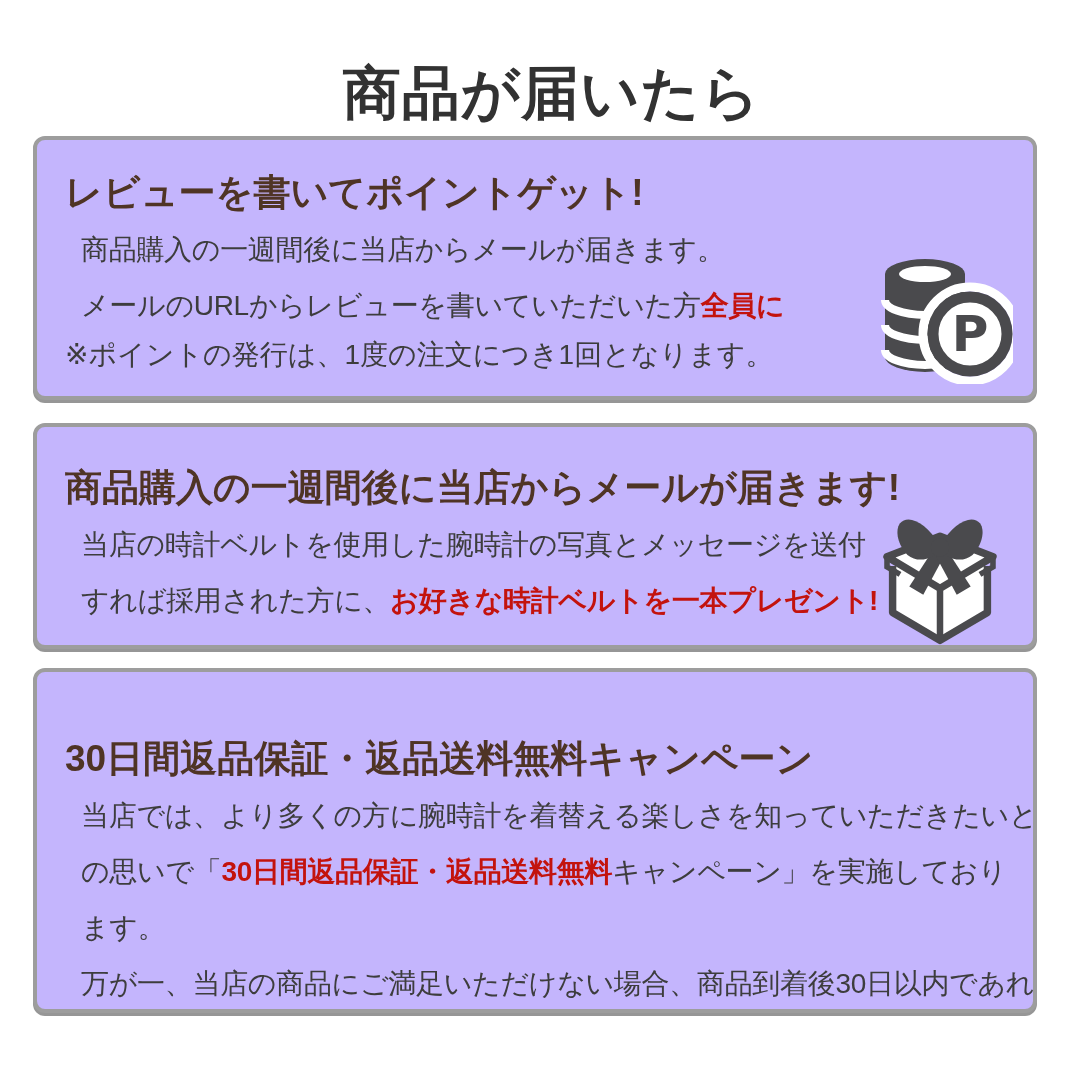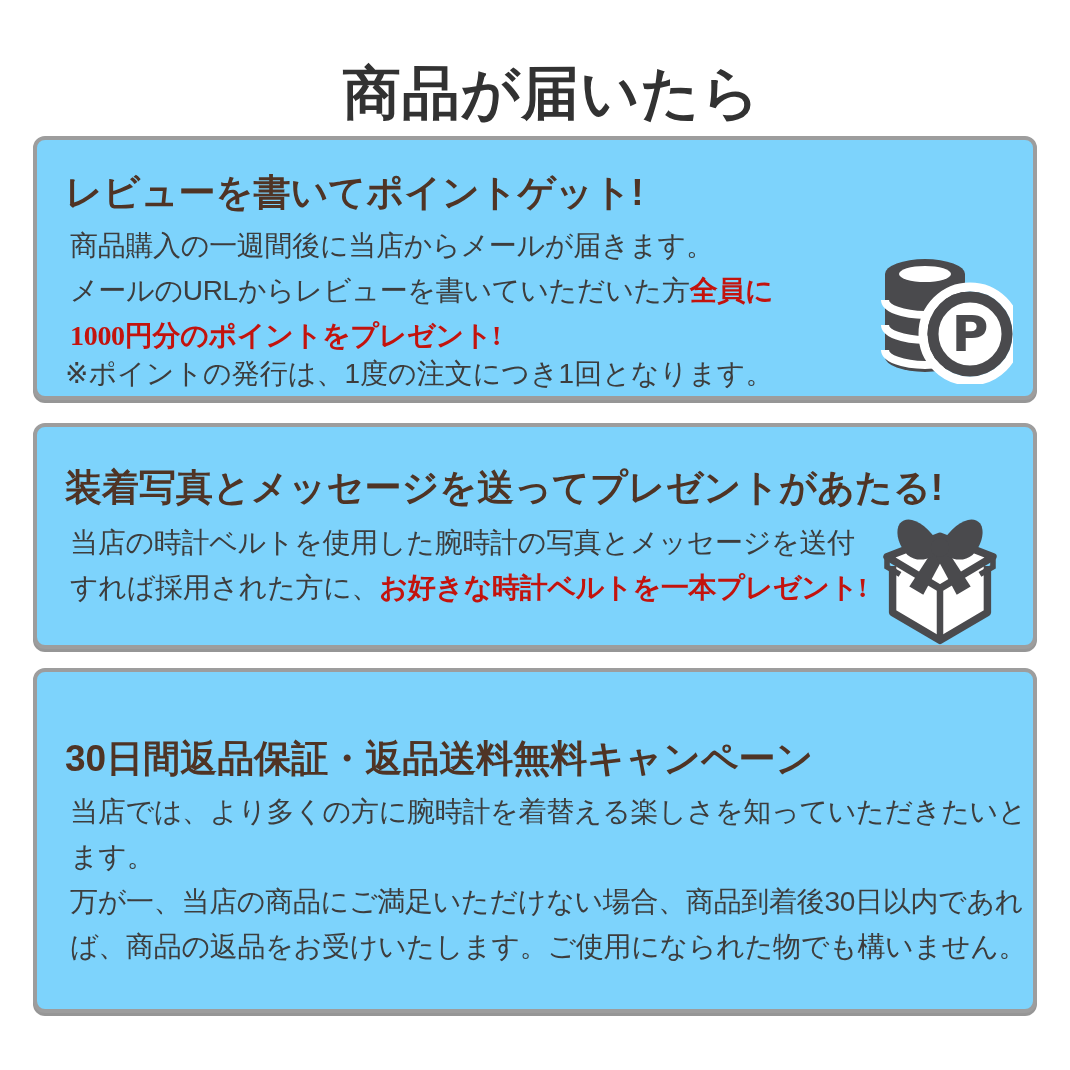--- a/index.html
+++ b/index.html
@@ -29,52 +29,51 @@
     line-height:1.1;
     font-weight:900;
     letter-spacing:1px;
     color:var(--title-gray,#323232);
   }
   .card{
     position:absolute;
     left:33px;
     width:1004px;
     box-sizing:border-box;
-    background:#7dd3fc;
+    background:#c4b5fd;
     border:4px solid var(--card-border,#9d9d9d);
     border-radius:12px;
     box-shadow:0 3px 0 var(--card-shadow,#969696);
   }
   .card-1{top:136px;height:264px;}
   .card-2{top:423px;height:226px;}
   .card-3{top:668px;height:345px;}
   .card-inner{padding:0 28px;position:relative;}
   .card-heading{
     font-size:37px;
     line-height:42px;
     font-weight:bold;
     color:var(--heading-brown,#4f3425);
     margin:0;
     white-space:nowrap;
   }
   .card-1 .card-heading{margin:32px 0 12px;}
   .card-2 .card-heading{margin:40px 0 14px;}
   .card-3 .card-heading{margin:66px 0 12px;}
   .card-lines p.body-line{
-    margin:5px;
+    margin:16px;
     font-size:28px;
     line-height:40px;
     color:var(--body-gray,#3d3d3d);
     white-space:nowrap;
     letter-spacing:-0.3px;
   }
   .seg-red{
     color:var(--accent-red,#c3130d);
     font-weight:bold;
-    font-family:Liberation Serif, serif;
   }
   .card-note{
     margin:5px 0 0;
     font-size:28px;
     line-height:26px;
     color:var(--body-gray,#3d3d3d);
     white-space:nowrap;
   }
   .card-icon{
     position:absolute;
@@ -88,41 +87,40 @@
 <body>
 
 <h1 class="page-title">商品が届いたら</h1>
 
 <section class="card card-1">
   <div class="card-inner">
     <h2 class="card-heading">レビューを書いてポイントゲット!</h2>
     <div class="card-lines">
         <p class="body-line"><span>商品購入の一週間後に当店からメールが届きます。</span></p>
         <p class="body-line"><span>メールのURLからレビューを書いていただいた方</span><span class="seg-red">全員に</span></p>
-        <p class="body-line"><span class="seg-red">1000円分のポイントをプレゼント!</span></p>
       </div>
     <p class="card-note">※ポイントの発行は、1度の注文につき1回となります。</p>
     <span class="card-icon" aria-hidden="true">
       <svg viewBox="0 0 140 140" xmlns="http://www.w3.org/2000/svg">
         <path d="M12 30 A40 15 0 0 1 92 30 L92 113 A40 15 0 0 1 12 113 Z" fill="currentColor"></path>
         <ellipse cx="52" cy="30" rx="26" ry="8" fill="#ffffff"></ellipse>
         <path d="M12 56 A40 15 0 0 0 92 56" stroke="#ffffff" stroke-width="8" fill="none"></path>
         <path d="M12 81 A40 15 0 0 0 92 81" stroke="#ffffff" stroke-width="8" fill="none"></path>
         <path d="M12 106 A40 15 0 0 0 92 106" stroke="#ffffff" stroke-width="8" fill="none"></path>
         <circle cx="97" cy="90" r="47" fill="none" stroke="#ffffff" stroke-width="9"></circle>
         <circle cx="97" cy="90" r="37" fill="#ffffff" stroke="currentColor" stroke-width="11"></circle>
         <text x="97" y="107" font-size="50" font-weight="bold" text-anchor="middle" fill="currentColor" font-family="'DejaVu Sans',sans-serif">P</text>
       </svg>
     </span>
   </div>
 </section>
 
 <section class="card card-2">
   <div class="card-inner">
-    <h2 class="card-heading">装着写真とメッセージを送ってプレゼントがあたる!</h2>
+    <h2 class="card-heading">商品購入の一週間後に当店からメールが届きます!</h2>
     <div class="card-lines">
         <p class="body-line"><span>当店の時計ベルトを使用した腕時計の写真とメッセージを送付</span></p>
         <p class="body-line"><span>すれば採用された方に、</span><span class="seg-red">お好きな時計ベルトを一本プレゼント!</span></p>
       </div>
     <span class="card-icon" aria-hidden="true">
       <svg viewBox="0 0 150 170" xmlns="http://www.w3.org/2000/svg">
         <path d="M24 70 L24 120 L75 150 L126 120 L126 70" fill="#ffffff" stroke="currentColor" stroke-width="8" stroke-linejoin="round"></path>
         <path d="M75 96 L75 147" stroke="currentColor" stroke-width="7"></path>
         <path d="M75 38 L132 60 L75 94 L18 60 Z" fill="#ffffff" stroke="currentColor" stroke-width="8" stroke-linejoin="round"></path>
         <path d="M18 60 L18 71 L32 79" fill="none" stroke="currentColor" stroke-width="6"></path>
@@ -135,18 +133,18 @@
       </svg>
     </span>
   </div>
 </section>
 
 <section class="card card-3">
   <div class="card-inner">
     <h2 class="card-heading">30日間返品保証・返品送料無料キャンペーン</h2>
     <div class="card-lines">
         <p class="body-line"><span>当店では、より多くの方に腕時計を着替える楽しさを知っていただきたいと</span></p>
+        <p class="body-line"><span>の思いで「</span><span class="seg-red">30日間返品保証・返品送料無料</span><span>キャンペーン」を実施しており</span></p>
         <p class="body-line"><span>ます。</span></p>
         <p class="body-line"><span>万が一、当店の商品にご満足いただけない場合、商品到着後30日以内であれ</span></p>
-        <p class="body-line"><span>ば、商品の返品をお受けいたします。ご使用になられた物でも構いません。</span></p>
       </div>
   </div>
 </section>
 
 </body></html>

